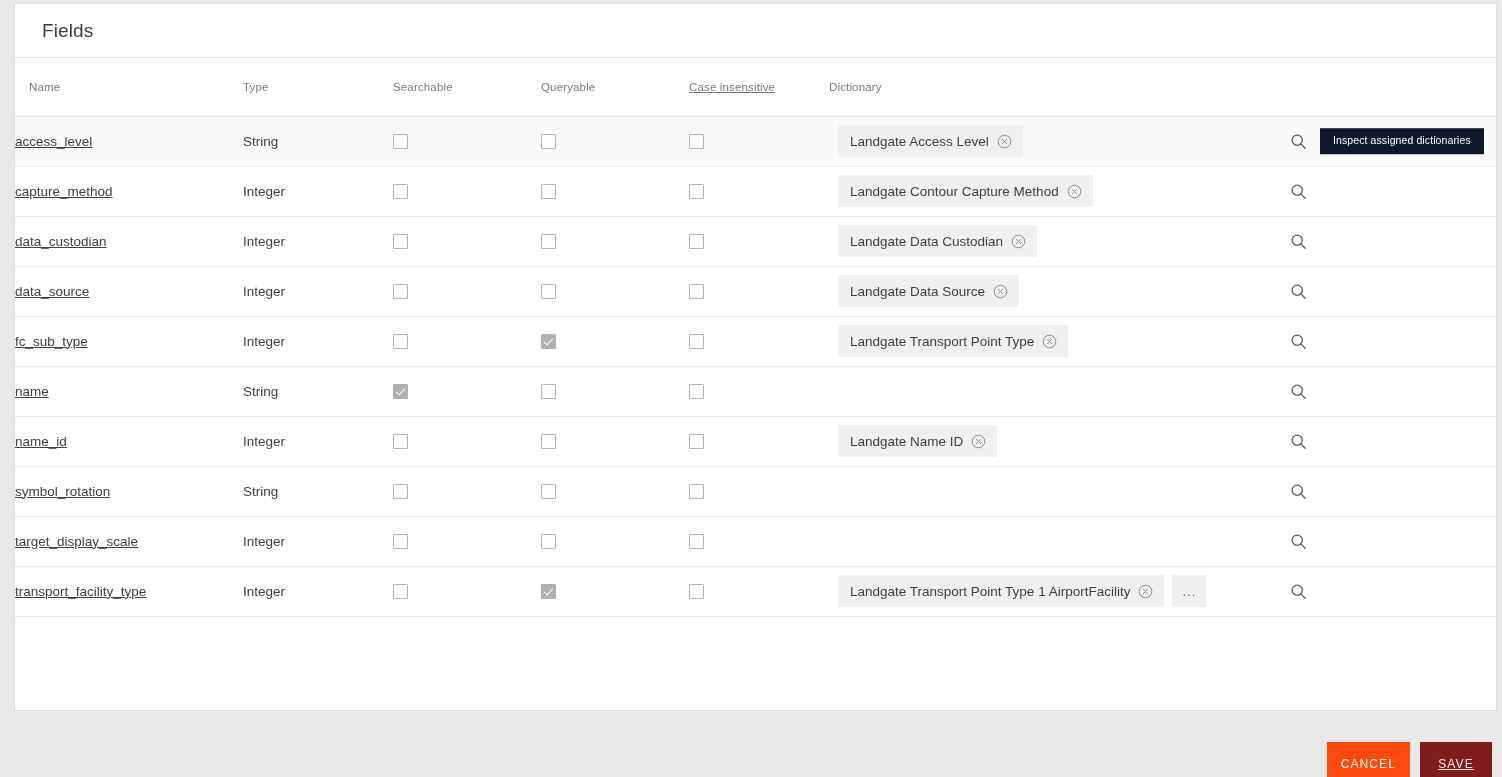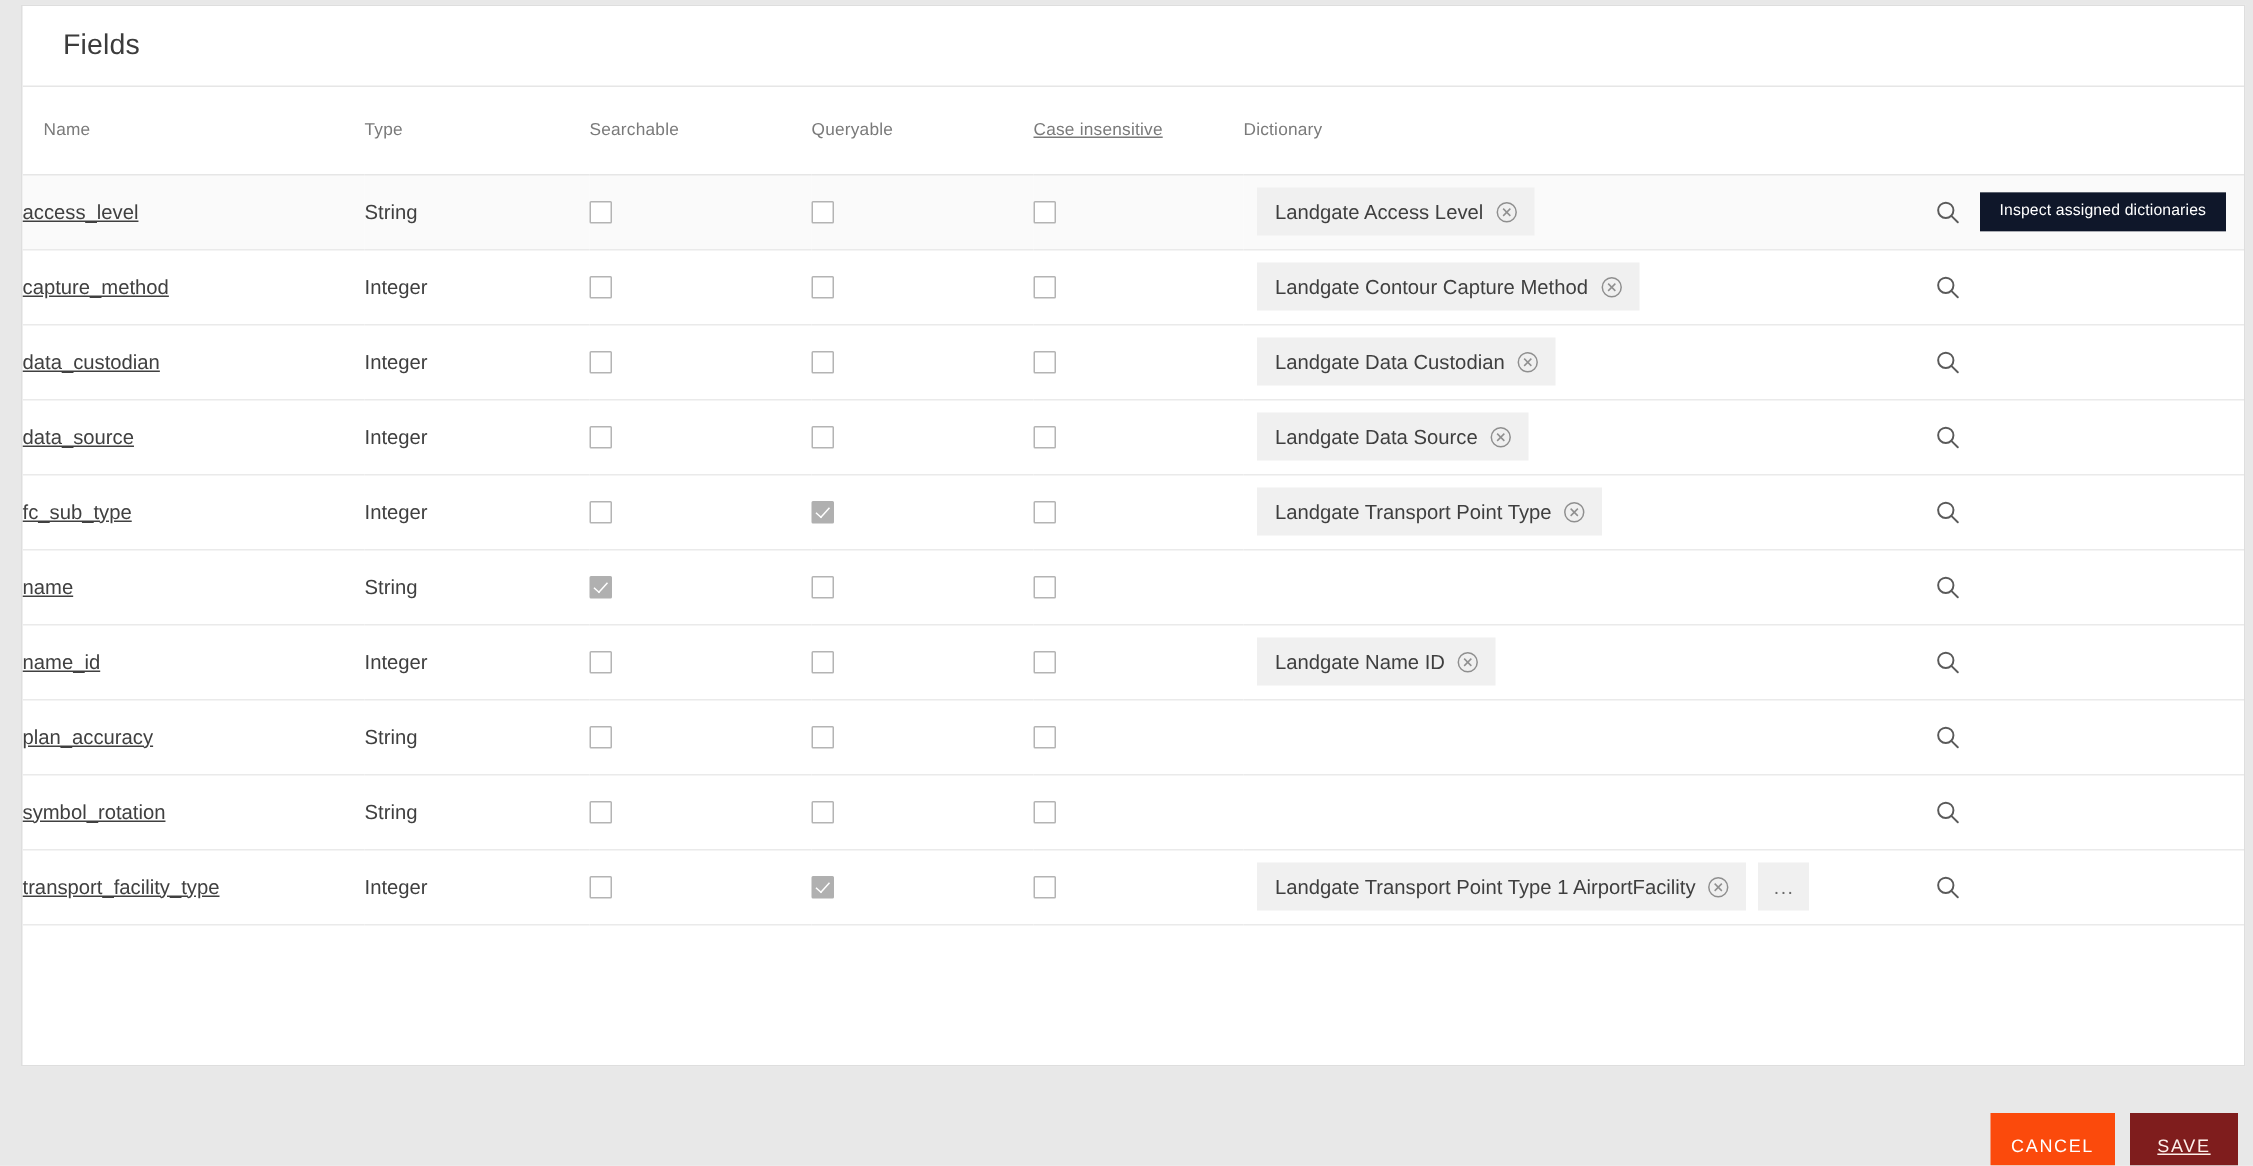--- a/index.html
+++ b/index.html
@@ -417,40 +417,40 @@
                 <span class="search-btn">
                   <svg width="17" height="17" viewBox="0 0 17 17" fill="none">
                     <circle cx="7.2" cy="7.2" r="5.1" stroke="#5a5a5a" stroke-width="1.3"></circle>
                     <line x1="10.9" y1="10.9" x2="15.2" y2="15.2" stroke="#5a5a5a" stroke-width="1.3" stroke-linecap="round"></line>
                   </svg>
                 </span>
               </div>
             </td>
           </tr>
           <tr>
-            <td class="cell-name">plan_accuracy</td>
-            <td class="cell-type">String</td>
-            <td><span class="cbx"></span></td>
-            <td><span class="cbx"></span></td>
-            <td><span class="cbx"></span></td>
-            <td></td>
-            <td>
-              <div class="act-wrap">
-                <span class="search-btn">
-                  <svg width="17" height="17" viewBox="0 0 17 17" fill="none">
-                    <circle cx="7.2" cy="7.2" r="5.1" stroke="#5a5a5a" stroke-width="1.3"></circle>
-                    <line x1="10.9" y1="10.9" x2="15.2" y2="15.2" stroke="#5a5a5a" stroke-width="1.3" stroke-linecap="round"></line>
-                  </svg>
-                </span>
-              </div>
-            </td>
-          </tr>
-          <tr>
             <td class="cell-name">symbol_rotation</td>
             <td class="cell-type">String</td>
+            <td><span class="cbx"></span></td>
+            <td><span class="cbx"></span></td>
+            <td><span class="cbx"></span></td>
+            <td></td>
+            <td>
+              <div class="act-wrap">
+                <span class="search-btn">
+                  <svg width="17" height="17" viewBox="0 0 17 17" fill="none">
+                    <circle cx="7.2" cy="7.2" r="5.1" stroke="#5a5a5a" stroke-width="1.3"></circle>
+                    <line x1="10.9" y1="10.9" x2="15.2" y2="15.2" stroke="#5a5a5a" stroke-width="1.3" stroke-linecap="round"></line>
+                  </svg>
+                </span>
+              </div>
+            </td>
+          </tr>
+          <tr>
+            <td class="cell-name">target_display_scale</td>
+            <td class="cell-type">Integer</td>
             <td><span class="cbx"></span></td>
             <td><span class="cbx"></span></td>
             <td><span class="cbx"></span></td>
             <td></td>
             <td>
               <div class="act-wrap">
                 <span class="search-btn">
                   <svg width="17" height="17" viewBox="0 0 17 17" fill="none">
                     <circle cx="7.2" cy="7.2" r="5.1" stroke="#5a5a5a" stroke-width="1.3"></circle>
                     <line x1="10.9" y1="10.9" x2="15.2" y2="15.2" stroke="#5a5a5a" stroke-width="1.3" stroke-linecap="round"></line>

